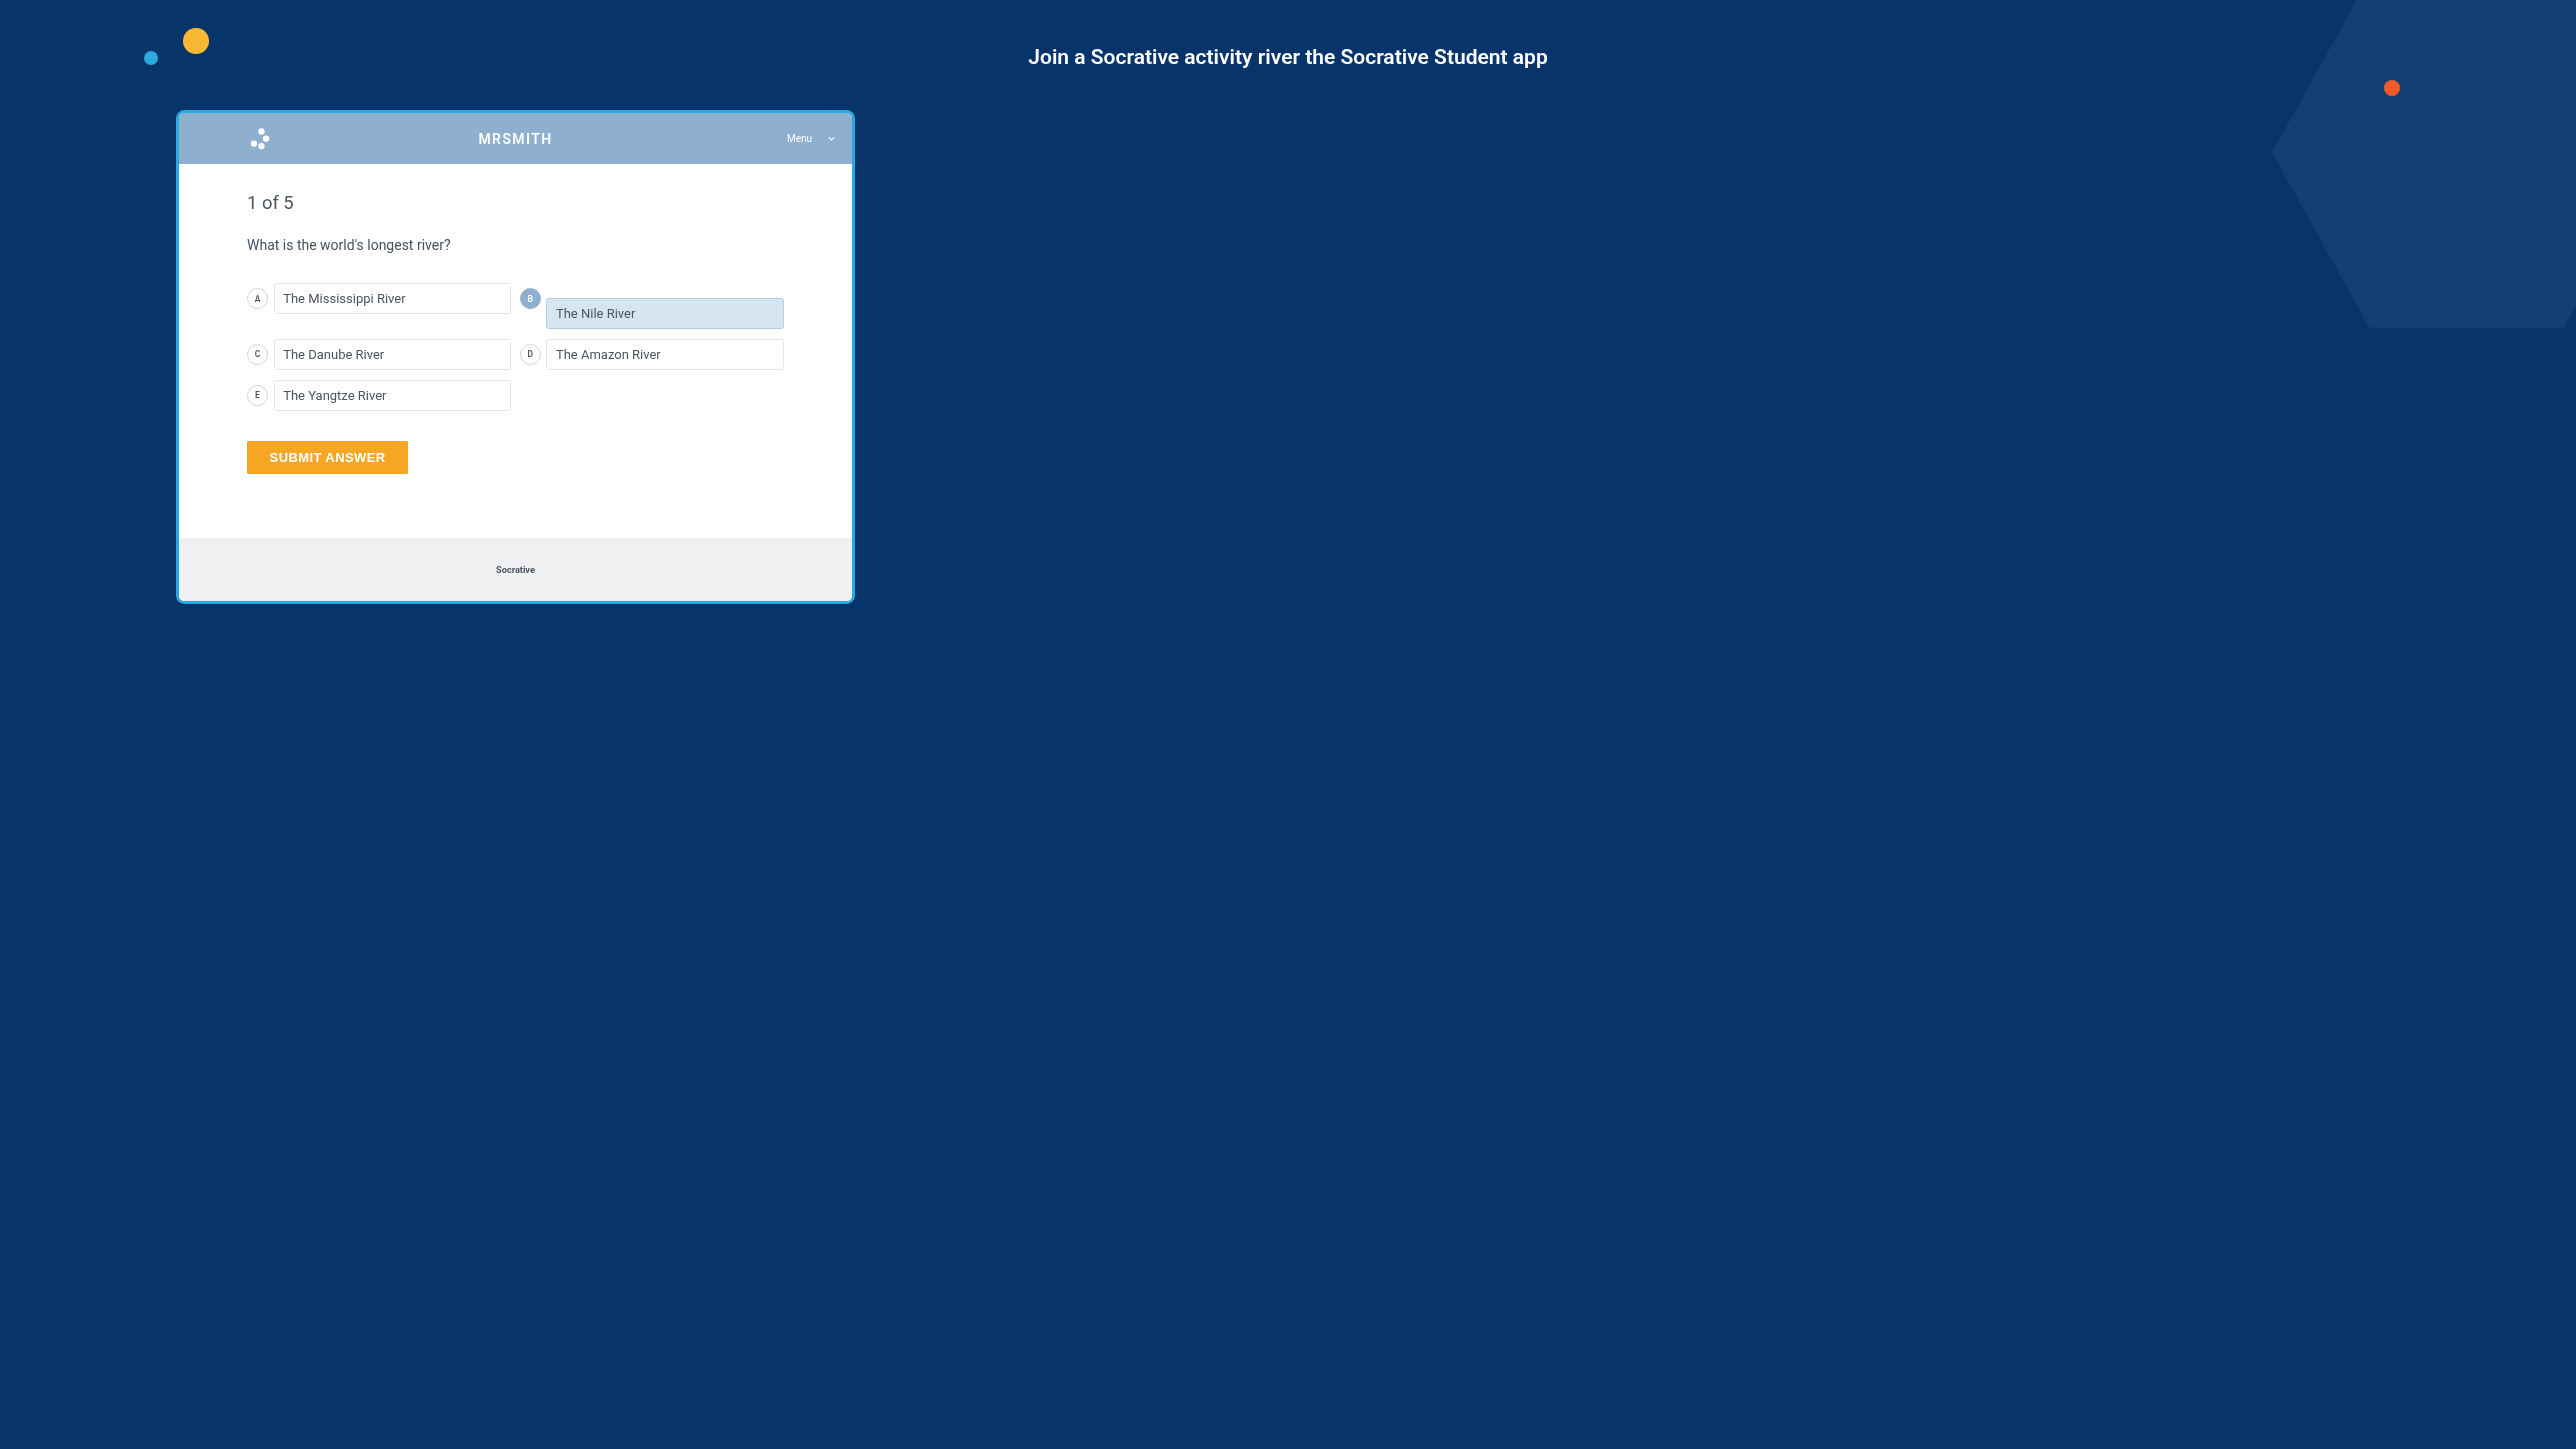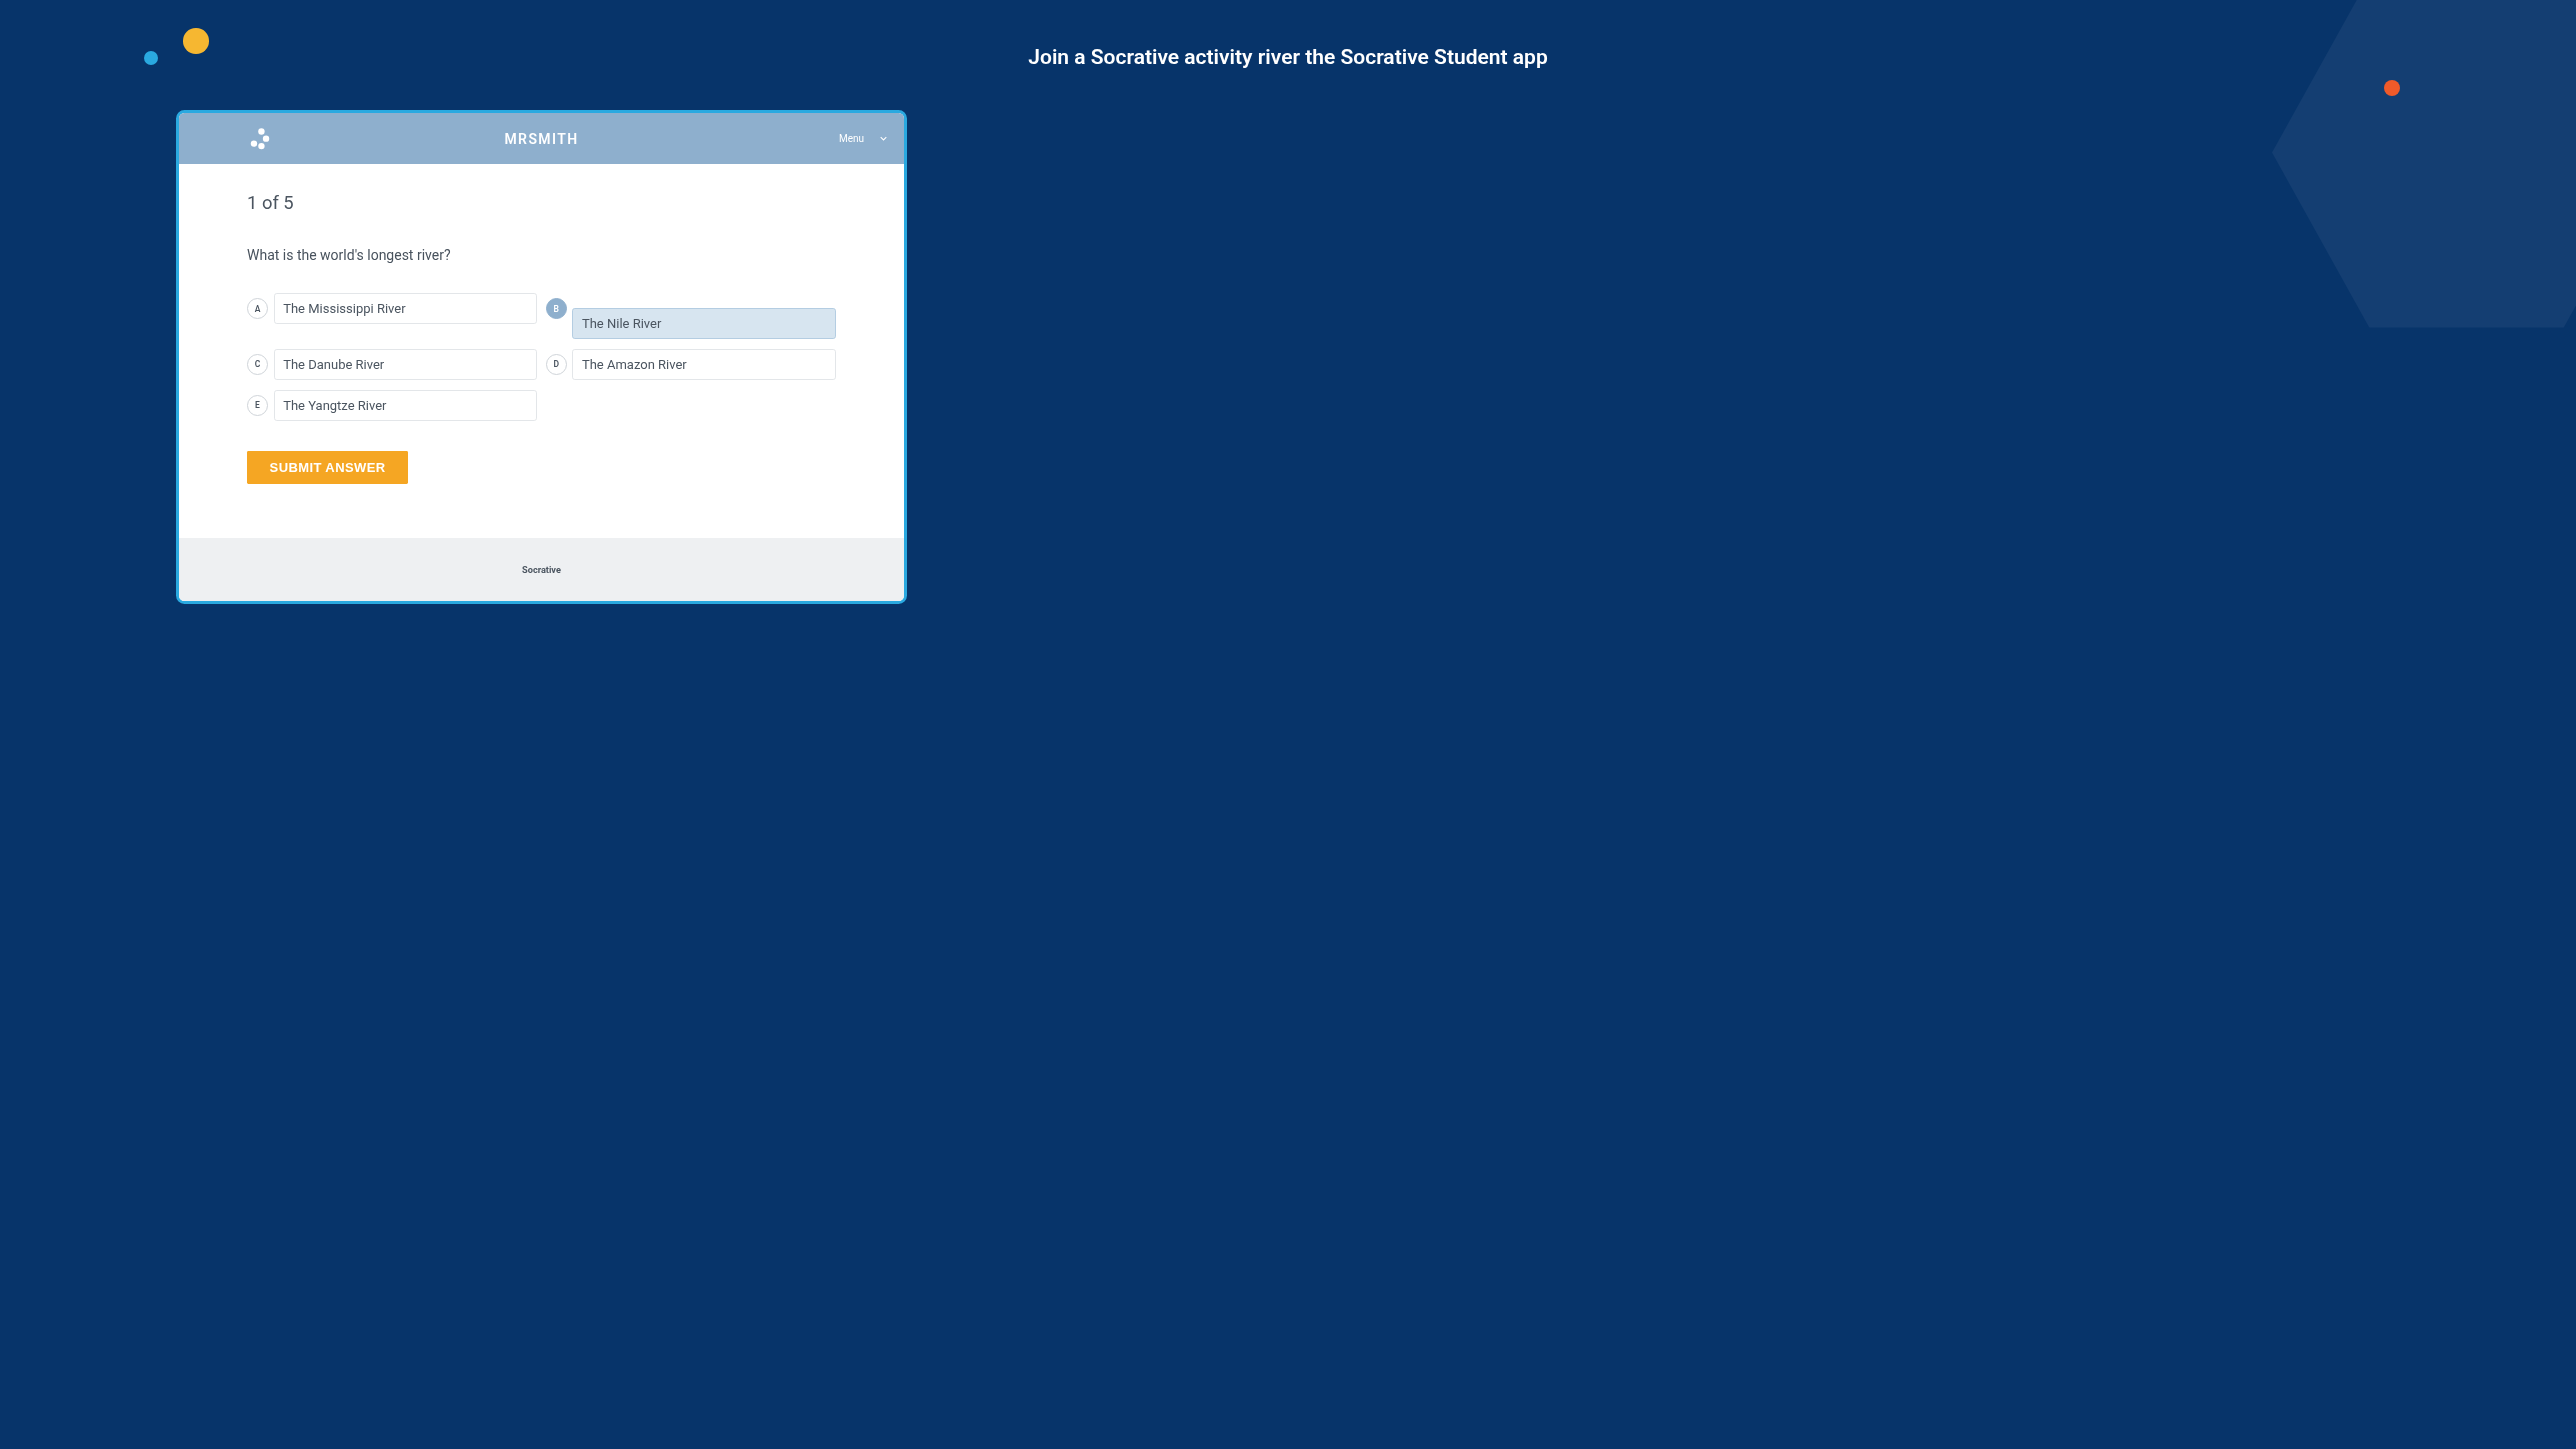--- a/index.html
+++ b/index.html
@@ -70,21 +70,21 @@
       font-size: 21px;
       font-weight: 600;
       z-index: 2;
       white-space: nowrap;
     }
     
     .app-frame {
       position: absolute;
       left: 176px;
       top: 110px;
-      width: 731px;
+      width: 679px;
       border: 3.5px solid #2aa9e0;
       border-radius: 8.5px;
       overflow: hidden;
       z-index: 2;
       background: #fff;
     }
     
     .app-header {
       background: #8eafcd;
       height: 51px;
@@ -138,21 +138,21 @@
     .app-body {
       background: #fff;
       padding: 28px 68px 42px 68px;
       min-height: 374px;
     }
     
     .progress-text {
       font-size: 18.4px;
       font-weight: 400;
       color: #4b5560;
-      margin-bottom: 34px;
+      margin-bottom: 24px;
     }
     
     .question-text {
       font-size: 14px;
       color: #48525d;
       margin-bottom: 15.6px;
     }
     
     .options-grid {
       display: grid;

